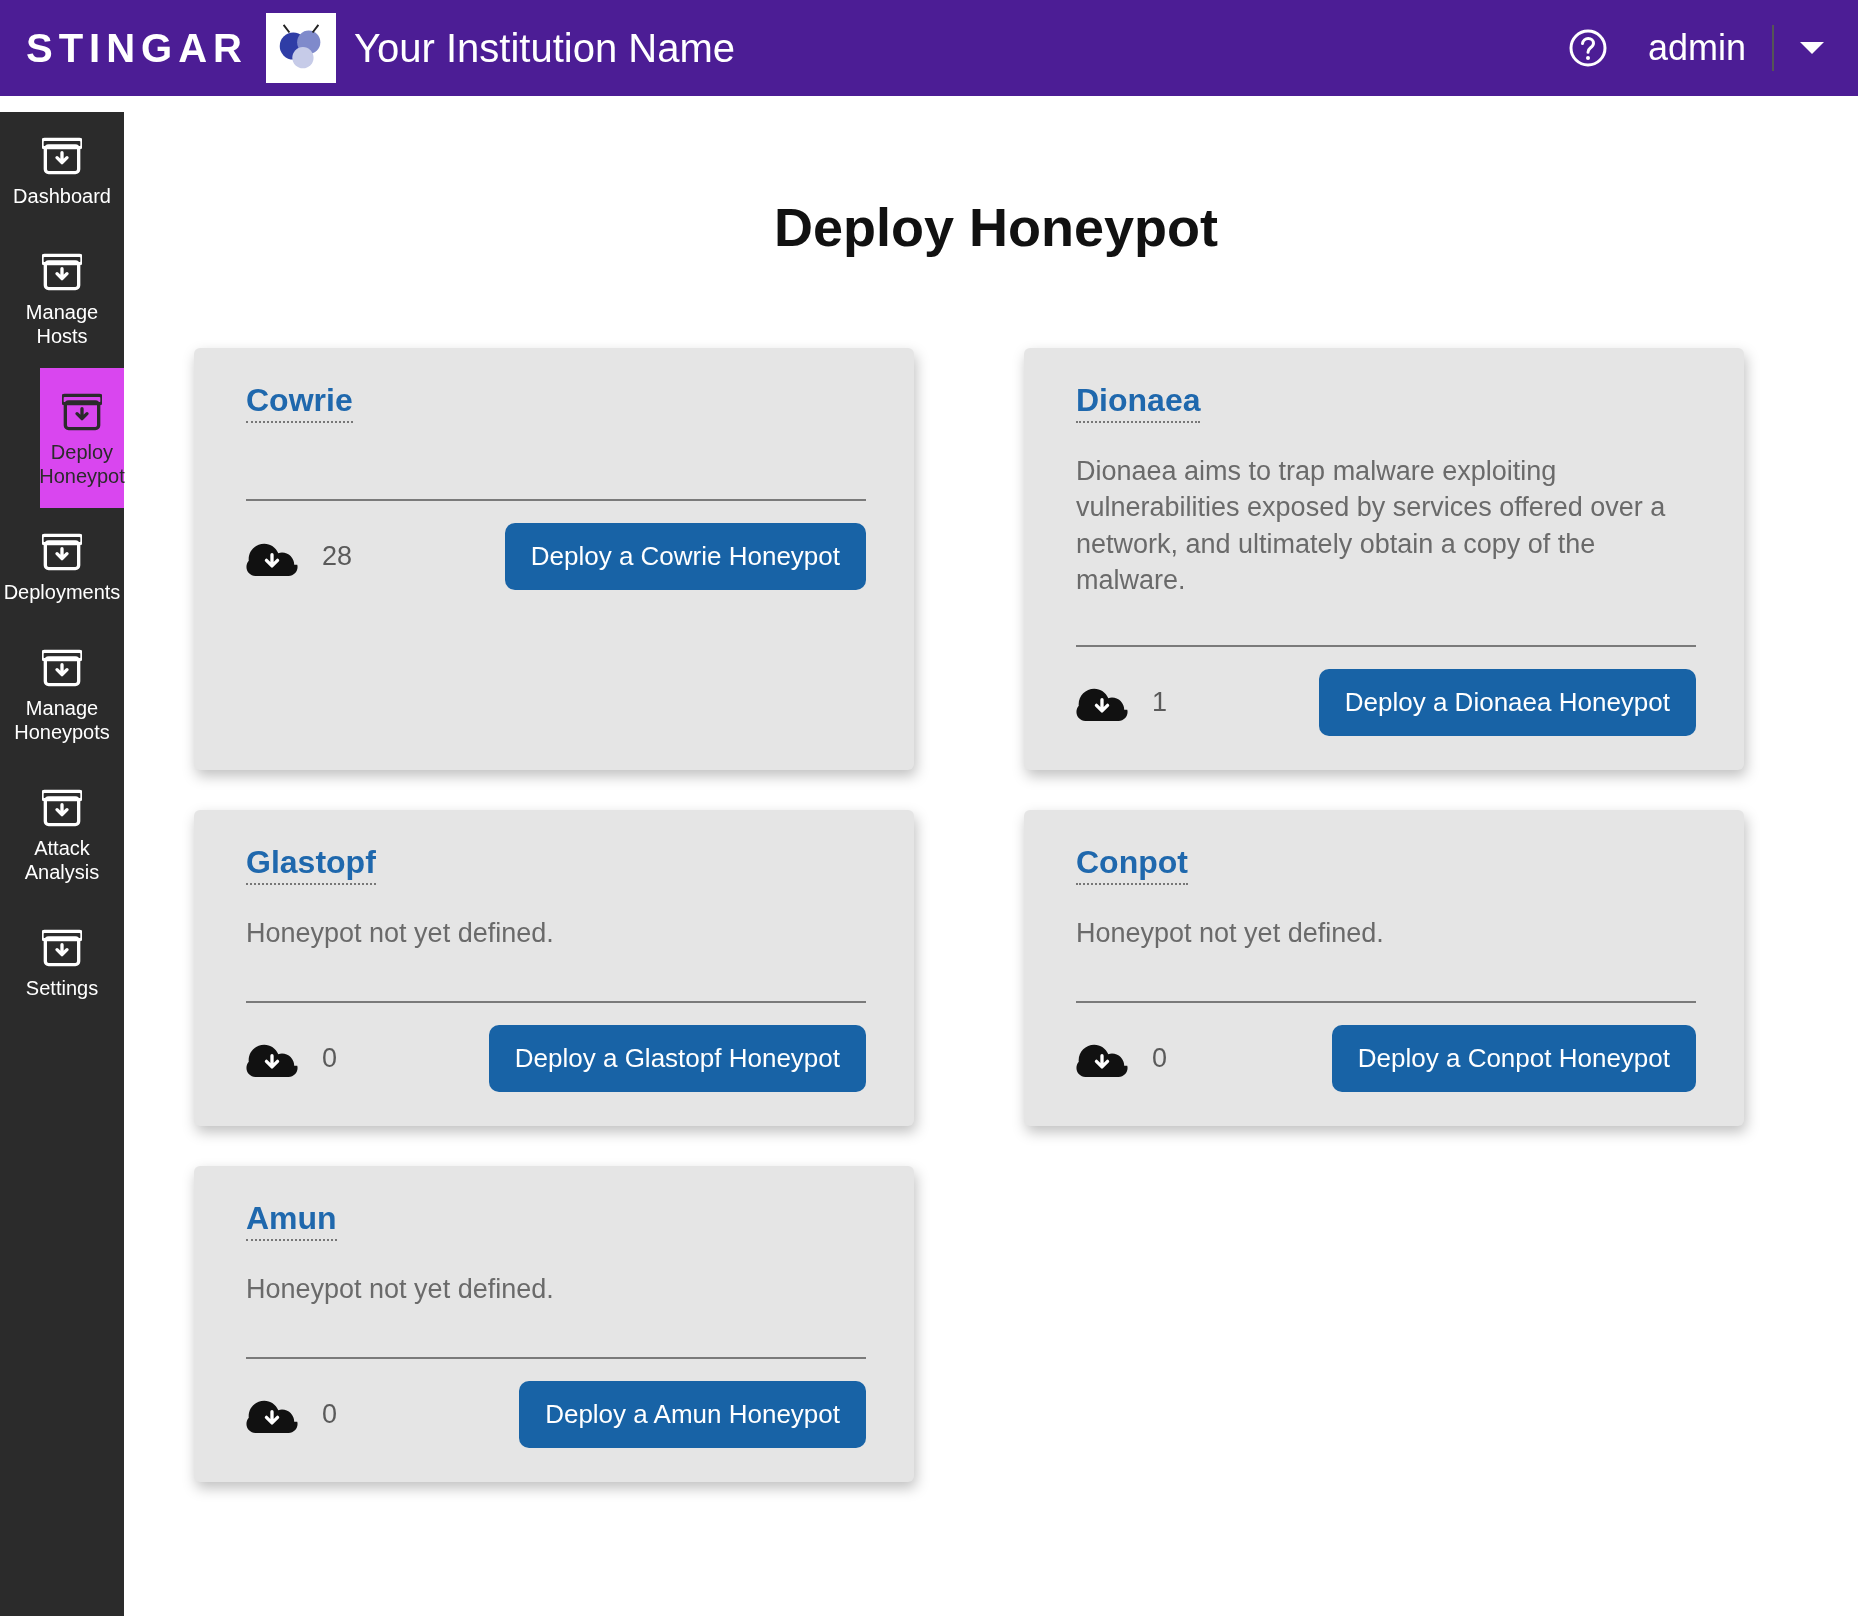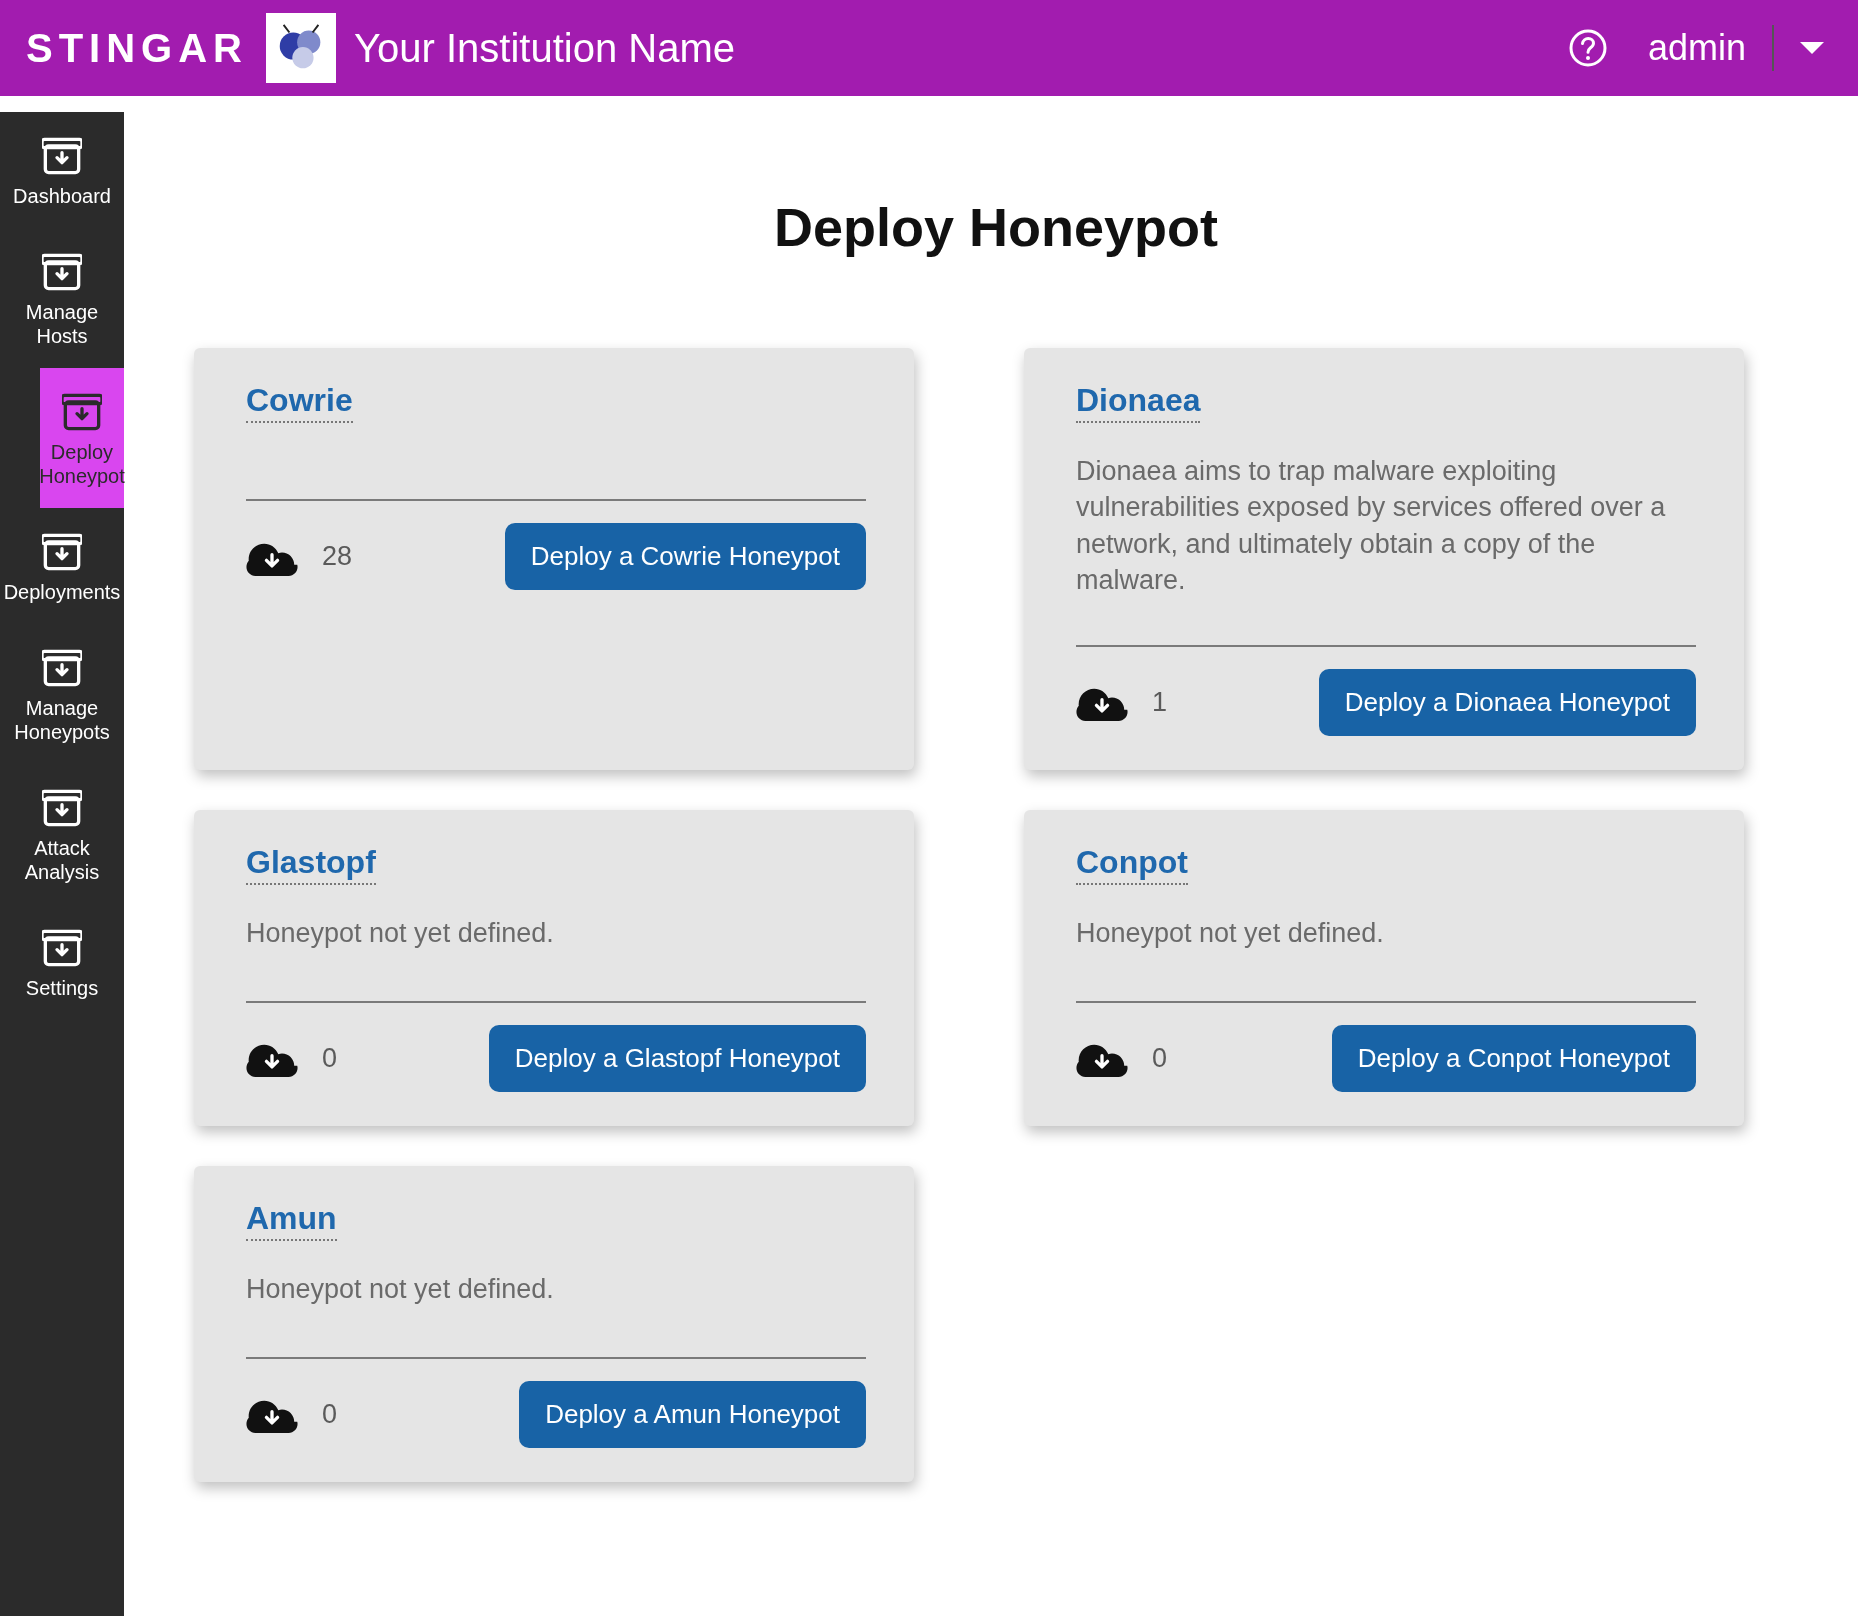--- a/index.html
+++ b/index.html
@@ -10,21 +10,21 @@
     background: #ffffff;
     color: #2b2b2b;
     overflow: hidden;
   }
 
   
   .topbar {
     position: relative;
     width: 100%;
     height: 96px;
-    background: #a21caf;
+    background: #4c1d95;
     color: #ffffff;
     display: flex;
     align-items: center;
     padding: 0 30px 0 26px;
     z-index: 2;
   }
   .brand-logo {
     font-family: Arial, sans-serif;
     font-size: 40px;
     font-weight: 700;

